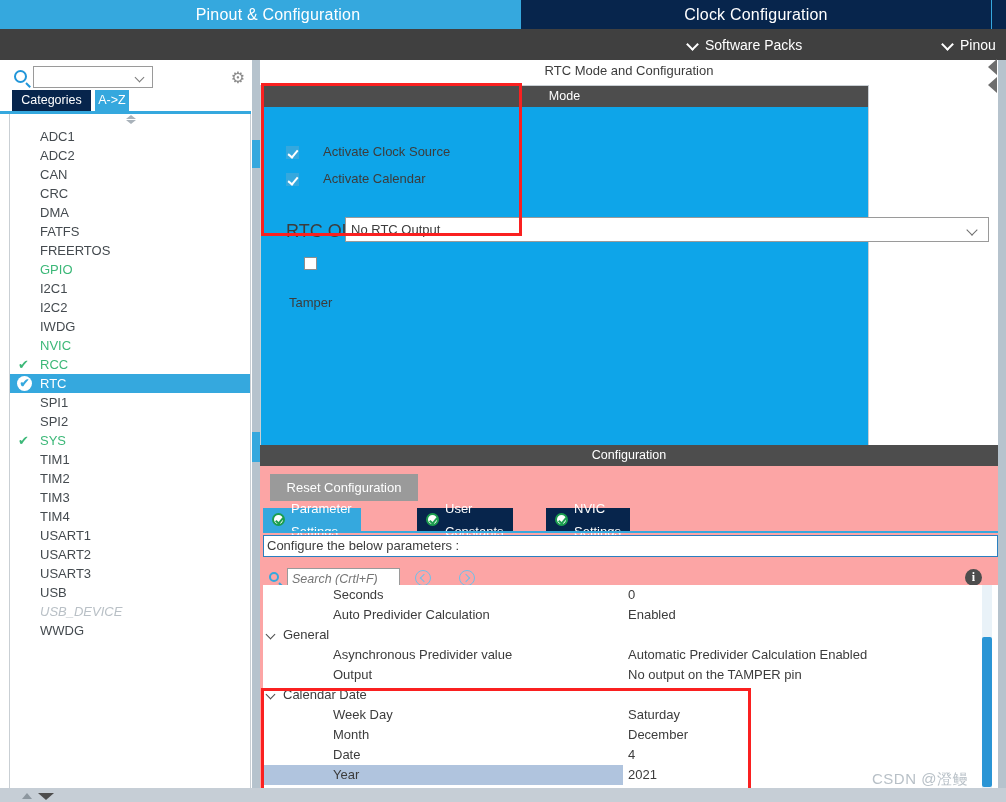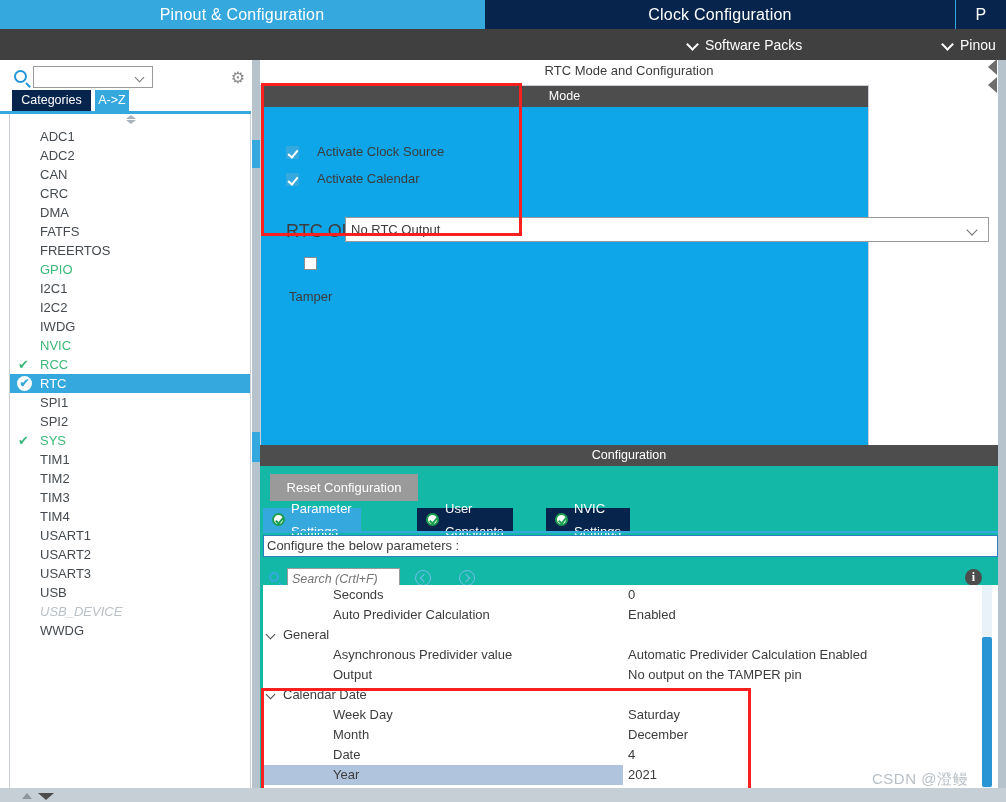--- a/index.html
+++ b/index.html
@@ -15,21 +15,21 @@
   #app { position: relative; width: 1006px; height: 802px; }
 
   
   .topbar {
     position: absolute; left: 0; top: 0; width: 1006px; height: 29px;
     background: #35a8de;
   }
   .top-tab {
     position: absolute; top: 0; height: 29px;
     display: flex; align-items: center; justify-content: center;
-    color: #ffffff; font-size: 16px; letter-spacing: .2px;
+    color: #ffffff; font-size: 16px; letter-spacing: .2px; margin-left: 36px;
   }
   .top-tab.pinout  { left: 0;   width: 484px; background: #35a8de; }
   .top-tab.clock   { left: 485px; width: 470px; background: #07254c; }
   .top-tab.project { left: 956px; width: 50px;  background: #07254c; }
 
   
   .subbar {
     position: absolute; left: 0; top: 29px; width: 1006px; height: 31px;
     background: #404040;
   }
@@ -154,21 +154,21 @@
     border: 1px solid #c9cfd4; background: #0ea5e9;
   }
   .section-header {
     position: absolute; left: 0; top: 0; width: 100%; height: 21px;
     background: #4d4d4d; color: #ffffff; font-size: 12.5px;
     text-align: center; line-height: 21px;
   }
   .mode-body { position: absolute; left: 0; top: 21px; width: 100%; }
   .chk-row {
     position: absolute; height: 18px; line-height: 18px;
-    font-size: 13px; color: #3c3c3c; display: flex; align-items: center; gap: 18px;
+    font-size: 13px; color: #3c3c3c; display: flex; align-items: center; gap: 24px;
   }
   .cb {
     width: 13px; height: 13px; border: 1px solid #8e8e8e; background: #ffffff;
     position: relative; flex: 0 0 auto;
   }
   .cb.on { background: #35a8de; border-color: #35a8de; }
   .cb.on::after {
     content: ""; position: absolute; left: 3px; top: 1px;
     width: 4px; height: 8px;
     border-right: 2px solid #ffffff; border-bottom: 2px solid #ffffff;
@@ -194,21 +194,21 @@
   }
 
   
   .redbox { position: absolute; border: 3px solid #fa2020; pointer-events: none; }
   .redbox.mode { left: 261px; top: 83px; width: 261px; height: 153px; }
   .redbox.cal  { left: 261px; top: 688px; width: 490px; height: 103px; }
 
   
   .config-section {
     position: absolute; left: 0; top: 385px; width: 738px; height: 357px;
-    background: #14b8a6;
+    background: #fca5a5;
   }
   .reset-btn {
     position: absolute; left: 10px; top: 29px; width: 148px; height: 27px;
     background: #9a9a9a; color: #ffffff; border: none;
     font-size: 13px; font-family: "Liberation Sans", sans-serif;
     text-align: center; line-height: 27px; cursor: pointer;
   }
   .cfg-tabs { position: absolute; left: 3px; top: 63px; height: 23px; }
   .cfg-tab {
     position: absolute; top: 0; height: 23px; line-height: 23px;

